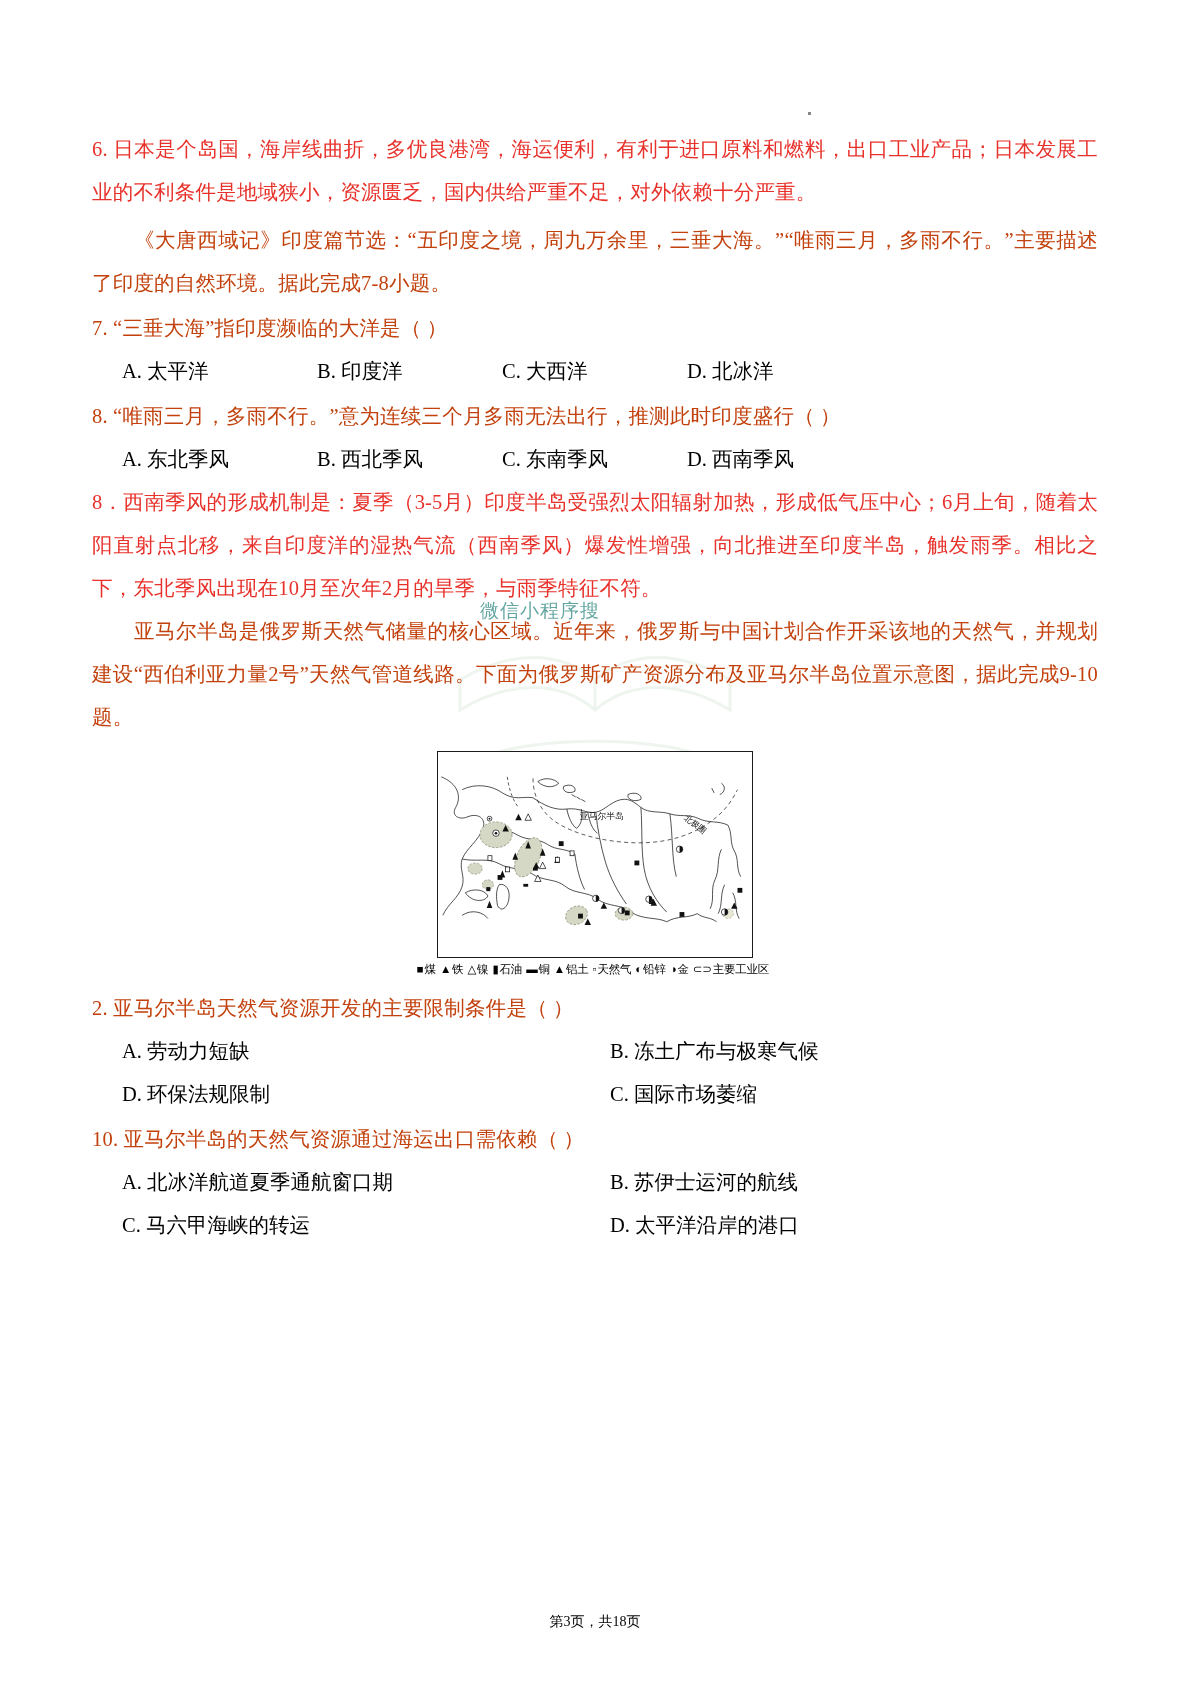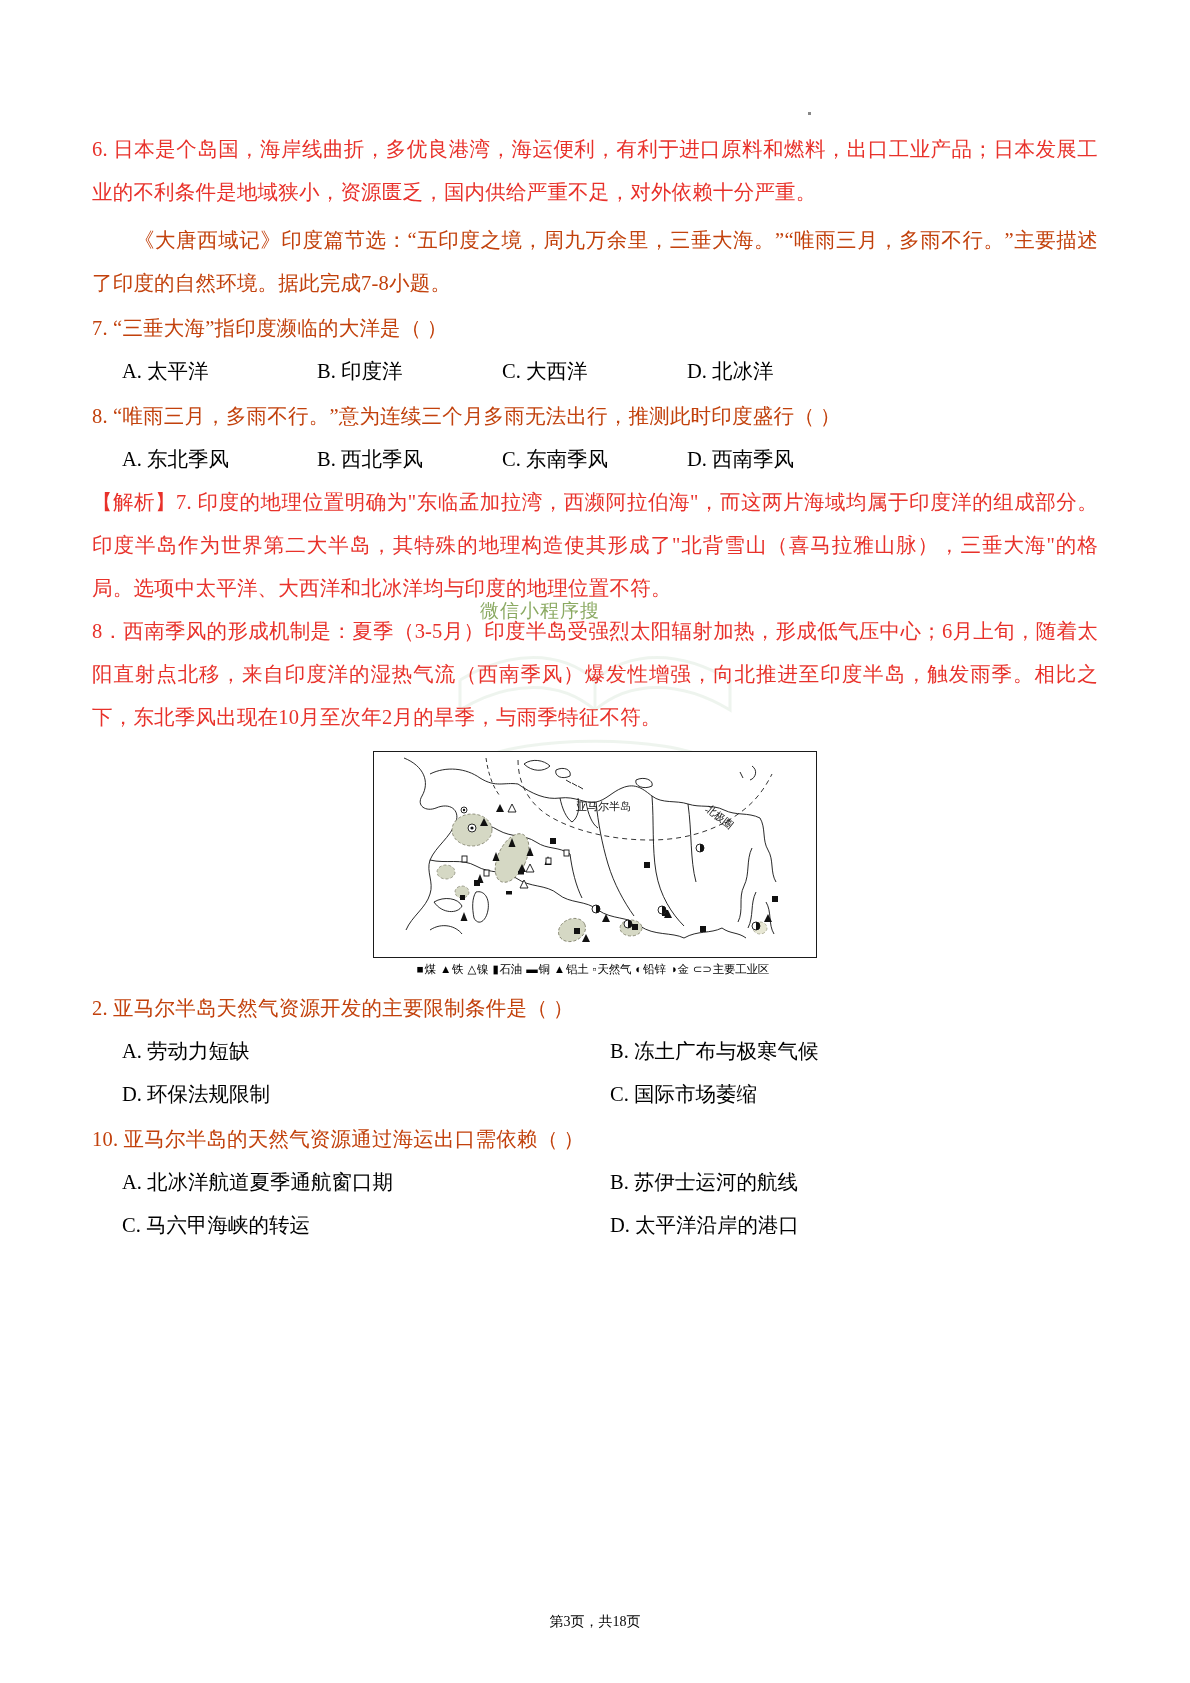--- a/index.html
+++ b/index.html
@@ -27,21 +27,21 @@
     height: 270px;
     opacity: 0.13;
     pointer-events: none;
     z-index: 0;
   }
   .watermark-text {
     position: absolute;
     left: 480px;
     top: 598px;
     font-size: 19px;
-    color: #4d7c0f;
+    color: #0f766e;
     opacity: 0.65;
     letter-spacing: 1px;
     font-family: "Liberation Sans", sans-serif;
     z-index: 0;
     pointer-events: none;
   }
   .content {
     position: relative;
     z-index: 2;
     padding: 0 92px;
@@ -72,21 +72,21 @@
   .opts.four .opt:nth-child(1) { width: 195px; }
   .opts.four .opt:nth-child(2) { width: 185px; }
   .opts.four .opt:nth-child(3) { width: 185px; }
   .q-line { margin-top: 2px; }
   .gap-sm { height: 5px; }
   .gap-md { height: 10px; }
 
   
   .figure {
     margin: 12px auto 0 auto;
-    width: 444px;
+    width: 316px;
   }
   .map-box {
     border: 1.6px solid #1b1b1b;
     height: 205px;
     position: relative;
     background: #ffffff;
     overflow: hidden;
   }
   .map-svg { display:block; width:100%; height:100%; }
   .legend {
@@ -163,24 +163,24 @@
 
     <p class="para q-line">8. “唯雨三月，多雨不行。”意为连续三个月多雨无法出行，推测此时印度盛行（    ）</p>
     <div class="opts four">
       <span class="opt">A. 东北季风</span>
       <span class="opt">B. 西北季风</span>
       <span class="opt">C. 东南季风</span>
       <span class="opt">D. 西南季风</span>
     </div>
 
 
-    <p class="para red">【解析】7. 印度的地理位置明确为"东临孟加拉湾，西濒阿拉伯海"，而这两片海域均属于印度洋的组成部分。印度半岛作为世界第二大半岛，其特殊的地理构造使其形成了"北背雪山（喜马拉雅山脉），三垂大海"的格局。选项中太平洋、大西洋和北冰洋均与印度的地理位置不符。</p>
 
     <p class="para red">8．西南季风的形成机制是：夏季（3-5月）印度半岛受强烈太阳辐射加热，形成低气压中心；6月上旬，随着太阳直射点北移，来自印度洋的湿热气流（西南季风）爆发性增强，向北推进至印度半岛，触发雨季。相比之下，东北季风出现在10月至次年2月的旱季，与雨季特征不符。</p>
 
+    <p class="para indent">亚马尔半岛是俄罗斯天然气储量的核心区域。近年来，俄罗斯与中国计划合作开采该地的天然气，并规划建设“西伯利亚力量2号”天然气管道线路。下面为俄罗斯矿产资源分布及亚马尔半岛位置示意图，据此完成9-10题。</p>
 
     <div class="figure">
       <div class="map-box">
         <svg class="map-svg" viewBox="0 0 390 205">
 
           <g fill="none" stroke="#111" stroke-width="0.9" stroke-linejoin="round">
 
             <path d="M4 6 C24 14, 30 30, 22 44 C16 54, 26 60, 36 56 C50 50, 60 58, 56 70 C50 86, 36 94, 30 108 C26 120, 34 130, 30 142 C26 156, 12 164, 6 178"></path>
             <path d="M30 22 C46 14, 66 16, 80 26 C96 36, 104 30, 118 32"></path>
 

